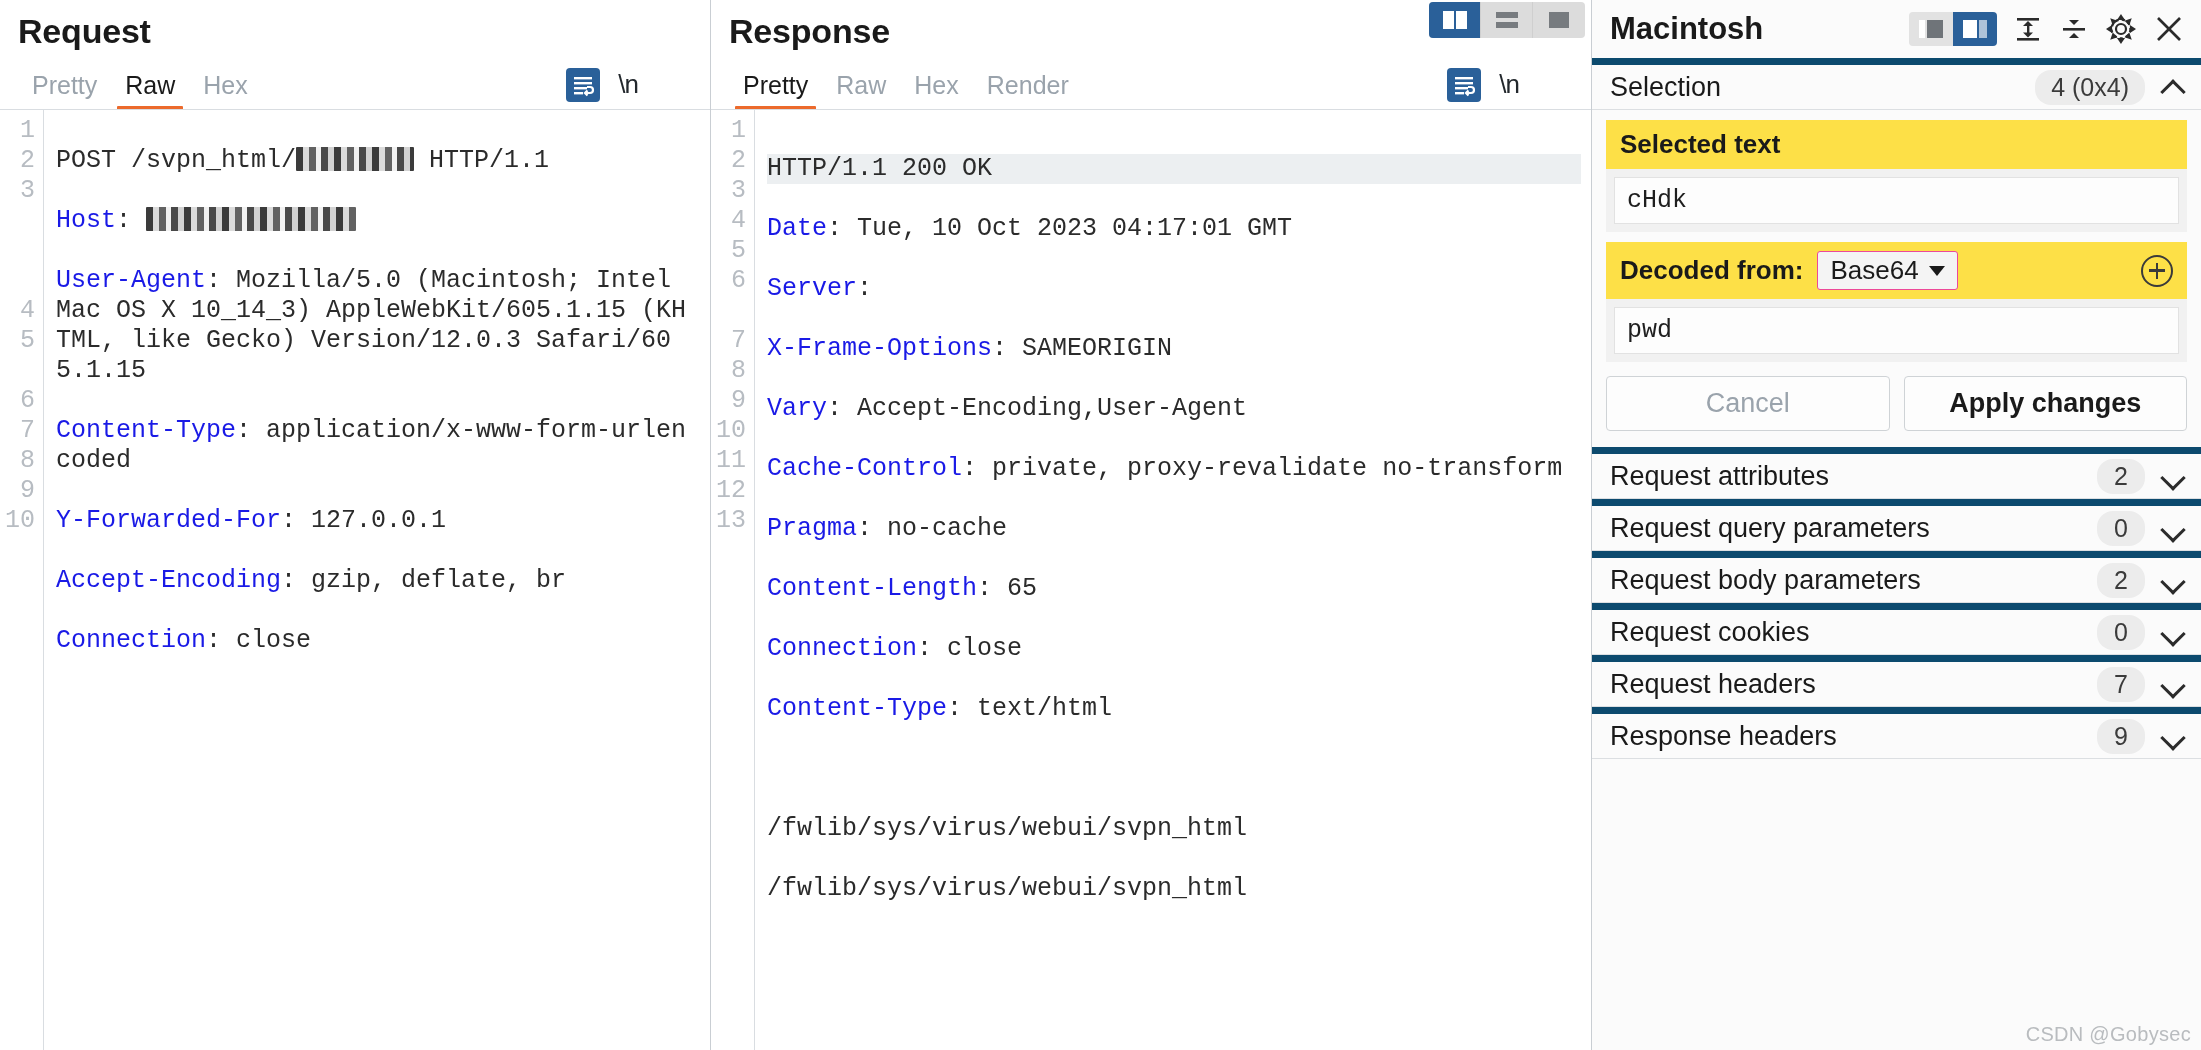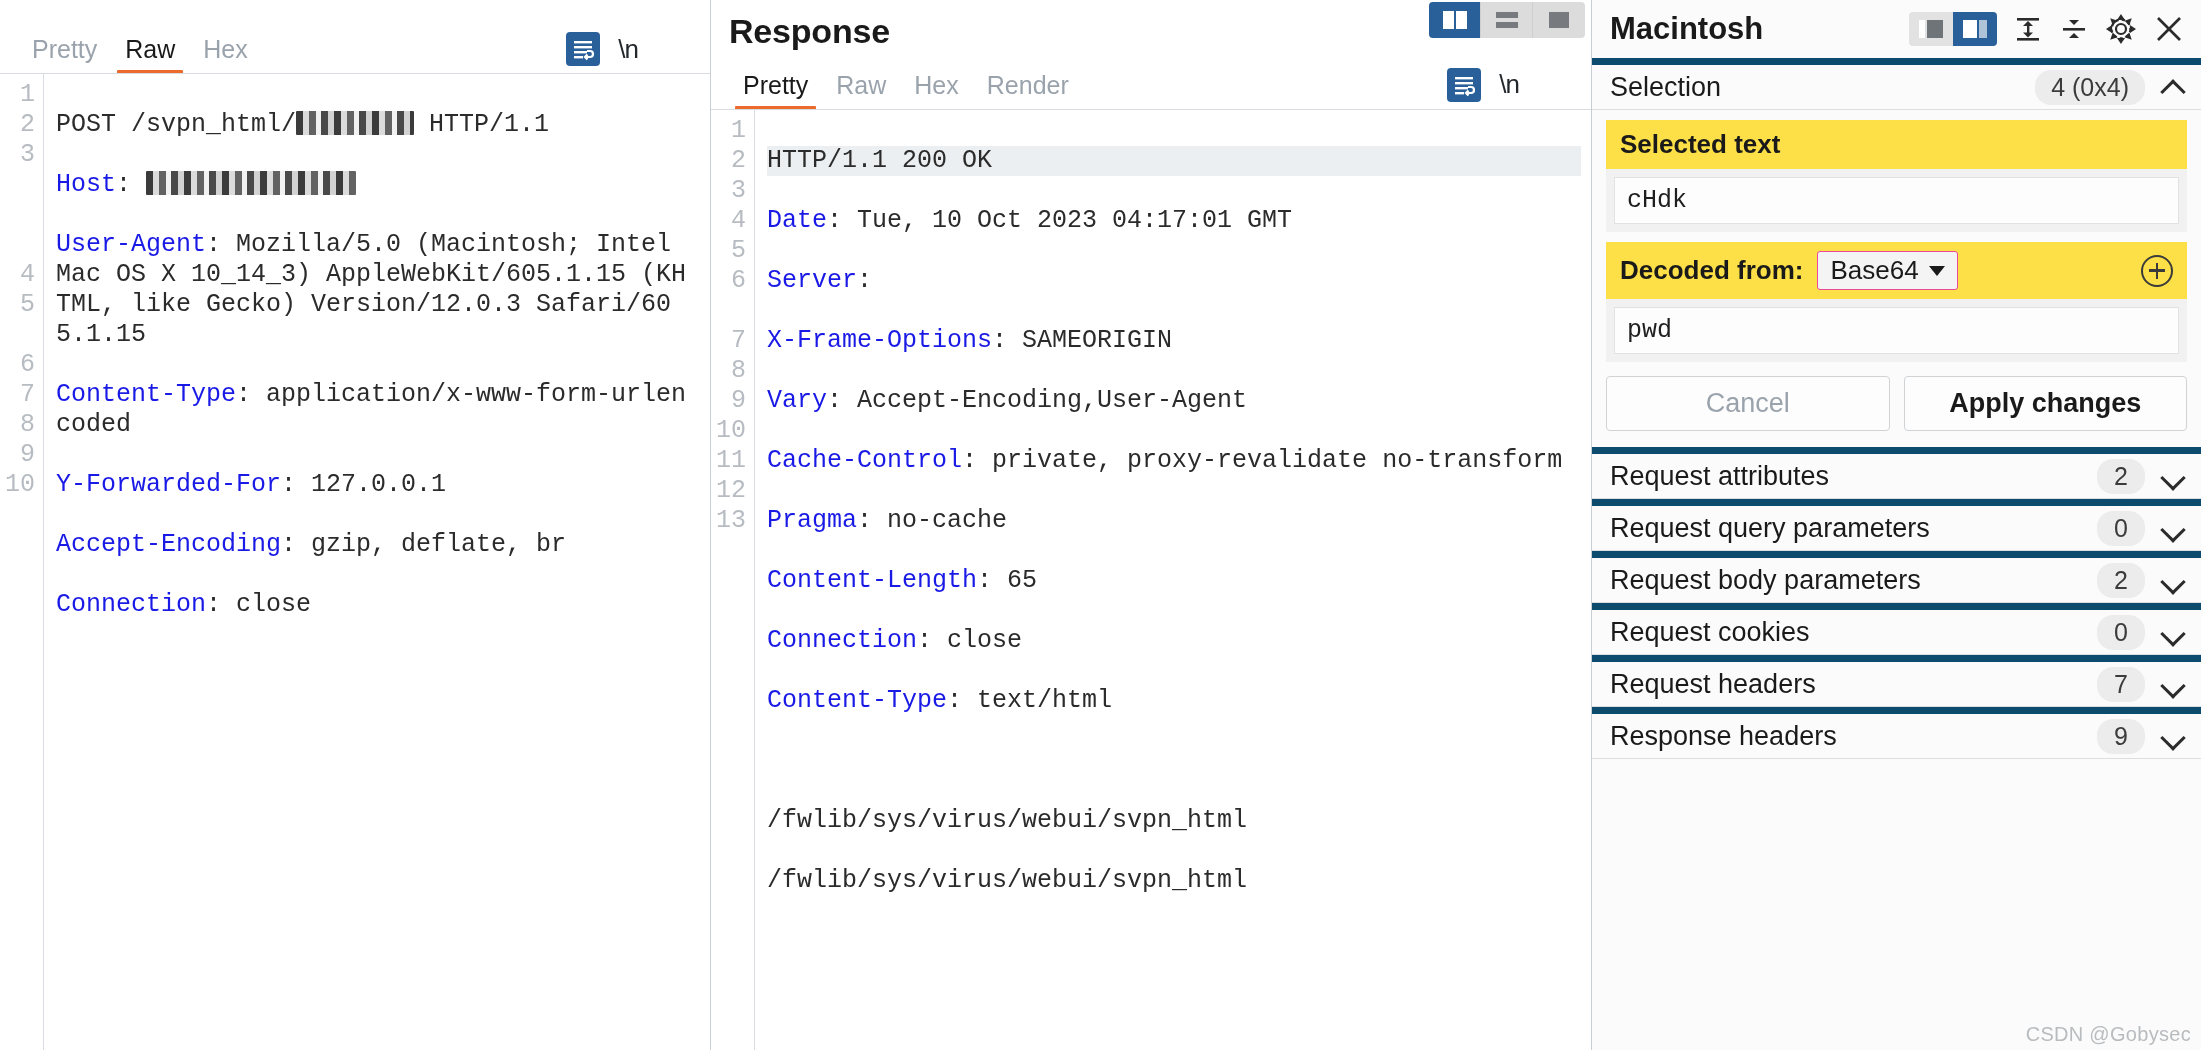--- a/index.html
+++ b/index.html
@@ -117,21 +117,21 @@
     padding: 0 0px;
   }
   .caret {
     display: inline-block;
     width: 3px;
     height: 26px;
     background: #111;
     vertical-align: -5px;
     margin: 0 -1px;
   }
-  .hl-line { background: #eceff1; display:block; }
+  .hl-line { background: #eceff1; display:block;margin-top:8px; }
   .redact {
     display: inline-block;
     vertical-align: -4px;
     height: 24px;
     border-radius: 1px;
     background:
       repeating-linear-gradient(90deg,
         #2b2b2b 0px, #2b2b2b 7px,
         #d8d8d8 7px, #d8d8d8 13px,
         #555 13px, #555 20px,
@@ -303,20 +303,21 @@
   .gear { width: 32px; height: 32px; }
   .xmark { width: 32px; height: 32px; cursor: pointer; }
 </style>
 </head>
 <body>
 
 <div class="app">
 
   <section class="panel" style="flex:0 0 710px;width:710px;">
     <div class="panel-head">
+      <h1 class="panel-title">Request</h1>
       <div class="tabs-row">
         <div class="tab inactive">Pretty</div>
         <div class="tab active">Raw</div>
         <div class="tab inactive">Hex</div>
         <div class="tab-spacer"></div>
         <div class="tab-tools">
           <span class="ico-btn ico-wrap-blue">
             <svg width="24" height="24" viewBox="0 0 24 24" aria-hidden="true">
               <rect x="3" y="4" width="18" height="2.4" fill="#fff"></rect>
               <rect x="3" y="9" width="18" height="2.4" fill="#fff"></rect>

